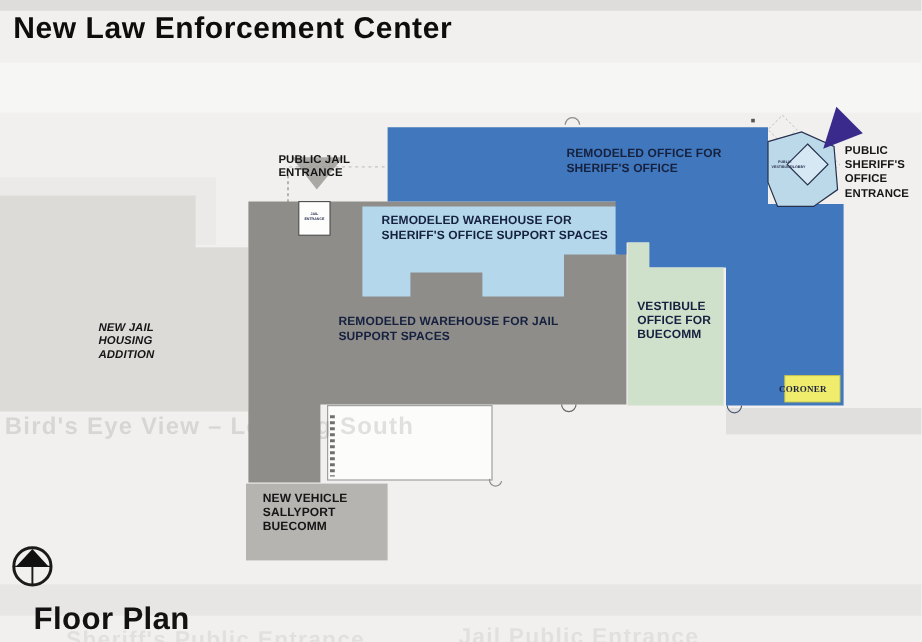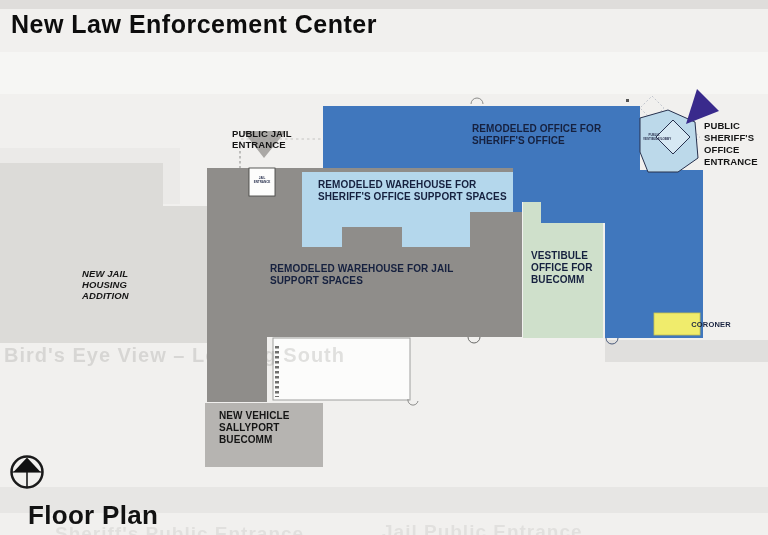--- a/index.html
+++ b/index.html
@@ -34,23 +34,23 @@
   .fs10{font-size:10px;}
   .fs95{font-size:9.5px;}
   .tiny{
     position:absolute;
     font-weight:bold;
     white-space:pre-line;
     font-size:3px;line-height:1.2;
     color:#2b3350;text-align:center;
   }
   .coroner-box{
-    left:684px;top:313px;width:54px;height:22px;
+    left:642px;top:313px;width:54px;height:22px;
     display:flex;align-items:center;justify-content:center;
-    font-size:7.5px;font-weight:bold;color:#1a2440;letter-spacing:0.2px;
+    font-size:7.5px;font-weight:bold;color:#1a2440;letter-spacing:0.2px;font-family:Liberation Serif, serif;
   }
   .ghost{
     position:absolute;
     font-weight:800;
     color:#74736f;
     white-space:nowrap;
   }
   .ghost-bl{left:55px;top:523px;font-size:19px;opacity:0.12;letter-spacing:1px;}
   .ghost-br{left:382px;top:521px;font-size:19px;opacity:0.12;letter-spacing:1px;}
 </style>
@@ -113,21 +113,21 @@
     <circle cx="19" cy="19" r="15.5" fill="none" stroke="#1a1a1a" stroke-width="2.5"></circle>
     <line x1="19" y1="19" x2="19" y2="34" stroke="#1a1a1a" stroke-width="1.6"></line>
     <line x1="4" y1="19" x2="34" y2="19" stroke="#1a1a1a" stroke-width="1.2"></line>
     <polygon points="5.5,19 32.5,19 19,4.5" fill="#111111"></polygon>
   </svg>
 
   <div class="bld-label navy fs10" style="left:318px;top:179px;">REMODELED WAREHOUSE FOR
 SHERIFF'S OFFICE SUPPORT SPACES</div>
   <div class="bld-label navy fs10" style="left:472px;top:123px;">REMODELED OFFICE FOR
 SHERIFF'S OFFICE</div>
-  <div class="bld-label navy fs10" style="left:270px;top:263px;">REMODELED WAREHOUSE FOR JAIL
+  <div class="bld-label navy fs10" style="left:282px;top:263px;">REMODELED WAREHOUSE FOR JAIL
 SUPPORT SPACES</div>
   <div class="bld-label navy fs10" style="left:531px;top:250px;">VESTIBULE
 OFFICE FOR
 BUECOMM</div>
   <div class="bld-label black fs95" style="left:82px;top:268px;font-style:italic;">NEW JAIL
 HOUSING
 ADDITION</div>
   <div class="bld-label black fs10" style="left:219px;top:410px;">NEW VEHICLE
 SALLYPORT
 BUECOMM</div>

